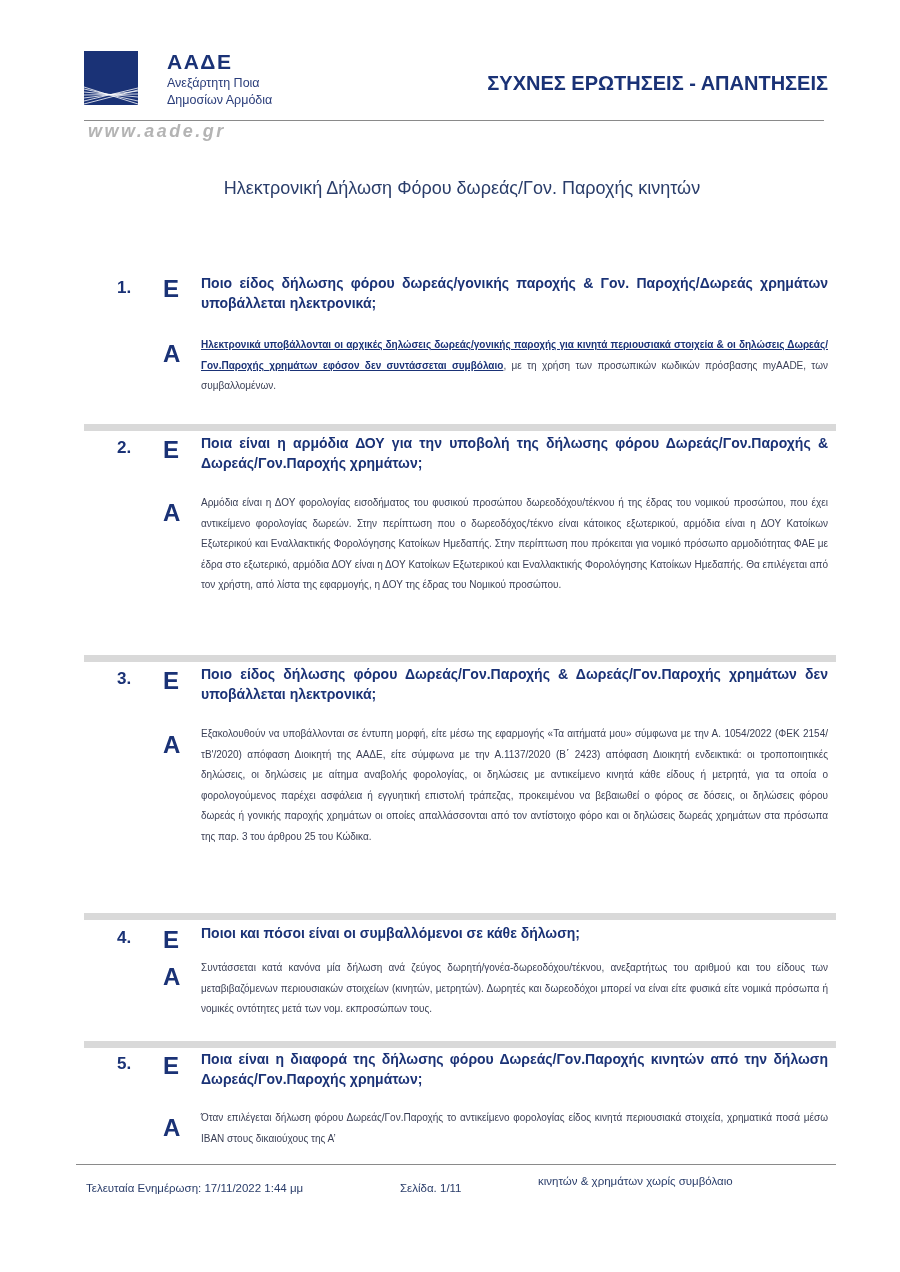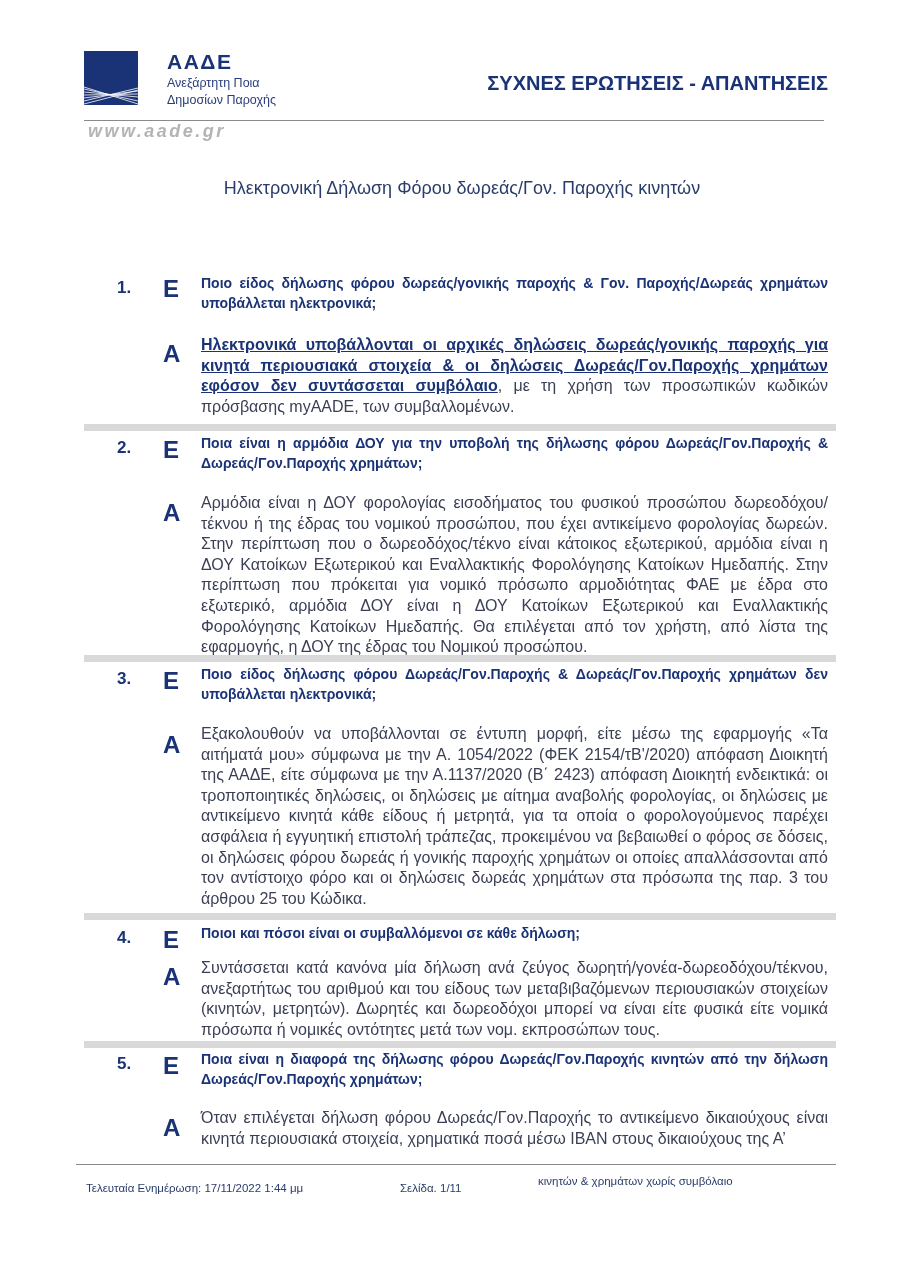--- a/index.html
+++ b/index.html
@@ -19,21 +19,21 @@
   .doc-type { position: absolute; right: 72px; top: 72px; font-size: 20px; font-weight: bold; color: #1a3276; }
 
   
   .doc-title { position: absolute; left: 0; width: 900px; top: 174px; text-align: center;
                font-size: 18px; line-height: 28px; color: #2a3d6a; margin-left: 12px; }
   .faq-sep { position: absolute; left: 84px; width: 752px; height: 7px; background: #d9d9d9; }
   .num { position: absolute; left: 117px; font-size: 17px; font-weight: bold; color: #1a3276; }
   .eq { position: absolute; left: 163px; font-size: 24px; font-weight: bold; color: #1a3276; }
   .q-text { position: absolute; left: 201px; width: 627px; font-size: 14px; font-weight: bold;
             line-height: 20px; color: #1a3276; text-align: justify; }
-  .a-text { position: absolute; left: 201px; width: 627px; font-size: 16px; line-height: 20.6px;
+  .a-text { position: absolute; left: 201px; width: 627px; font-size: 10px; line-height: 20.6px;
             color: #3a3f55; text-align: justify; }
   .a-text .u { font-weight: bold; text-decoration: underline; color: #1a3276; }
 
   
   .footer-rule { position: absolute; left: 76px; top: 1164px; width: 760px; height: 1px; background: #8a8a8a; }
   .footer-updated { position: absolute; left: 86px; top: 1182px; font-size: 11.5px; color: #2a3d6a; }
   .footer-page { position: absolute; left: 400px; top: 1182px; font-size: 11.5px; color: #2a3d6a; text-align: right; }
   .footer-title { position: absolute; left: 538px; top: 1173px; width: 300px; font-size: 11.5px; line-height: 16px; color: #2a3d6a; }
   .footer-title span { display: block; }
   .footer-title span:nth-child(2) { padding-left: 6px; }
@@ -49,21 +49,21 @@
       <line x1="0" y1="41" x2="54" y2="46"></line>
       <line x1="0" y1="44" x2="54" y2="43"></line>
       <line x1="0" y1="47" x2="54" y2="40"></line>
       <line x1="0" y1="50" x2="54" y2="37"></line>
       <line x1="0" y1="53" x2="54" y2="39"></line>
       <line x1="0" y1="36" x2="54" y2="53"></line>
     </g>
   </svg>
   <div class="logo-title">ΑΑΔΕ</div>
   <div class="logo-sub1">Ανεξάρτητη Ποια</div>
-  <div class="logo-sub2">Δημοσίων Παροχής</div>
+  <div class="logo-sub2">Δημοσίων Αρμόδια</div>
   <div class="header-rule"></div>
   <div class="web-url">www.aade.gr</div>
   <div class="doc-type">ΣΥΧΝΕΣ ΕΡΩΤΗΣΕΙΣ - ΑΠΑΝΤΗΣΕΙΣ</div>
 </div>
 
 <div class="doc-title">
   <div>Ηλεκτρονική Δήλωση Φόρου δωρεάς/Γον. Παροχής κινητών</div>
 </div>
 
 <div>
@@ -100,21 +100,21 @@
   <div class="eq" style="top:963px">Α</div>
   <div class="a-text" style="top:958px">Συντάσσεται κατά κανόνα μία δήλωση ανά ζεύγος δωρητή/γονέα-δωρεοδόχου/τέκνου, ανεξαρτήτως του αριθμού και του είδους των μεταβιβαζόμενων περιουσιακών στοιχείων (κινητών, μετρητών). Δωρητές και δωρεοδόχοι μπορεί να είναι είτε φυσικά είτε νομικά πρόσωπα ή νομικές οντότητες μετά των νομ. εκπροσώπων τους.</div>
 </div>
 <div class="faq-sep" style="top:1041px"></div>
 
 <div>
   <div class="num" style="top:1054px">5.</div>
   <div class="eq" style="top:1052px">Ε</div>
   <div class="q-text" style="top:1049px">Ποια είναι η διαφορά της δήλωσης φόρου Δωρεάς/Γον.Παροχής κινητών από την δήλωση Δωρεάς/Γον.Παροχής χρημάτων;</div>
   <div class="eq" style="top:1114px">Α</div>
-  <div class="a-text" style="top:1108px">Όταν επιλέγεται δήλωση φόρου Δωρεάς/Γον.Παροχής το αντικείμενο δικαιούχους είναι κινητά περιουσιακά στοιχεία, χρηματικά ποσά μέσω IBAN στους δικαιούχους της Α’</div>
+  <div class="a-text" style="top:1108px">Όταν επιλέγεται δήλωση φόρου Δωρεάς/Γον.Παροχής το αντικείμενο φορολογίας είδος κινητά περιουσιακά στοιχεία, χρηματικά ποσά μέσω IBAN στους δικαιούχους της Α’</div>
 </div>
 
 <div>
   <div class="footer-rule"></div>
   <div class="footer-updated">Τελευταία Ενημέρωση: 17/11/2022 1:44 μμ</div>
   <div class="footer-page">Σελίδα. 1/11</div>
   <div class="footer-title">
     <span>κινητών &amp; χρημάτων χωρίς συμβόλαιο</span>
   </div>
 </div>

